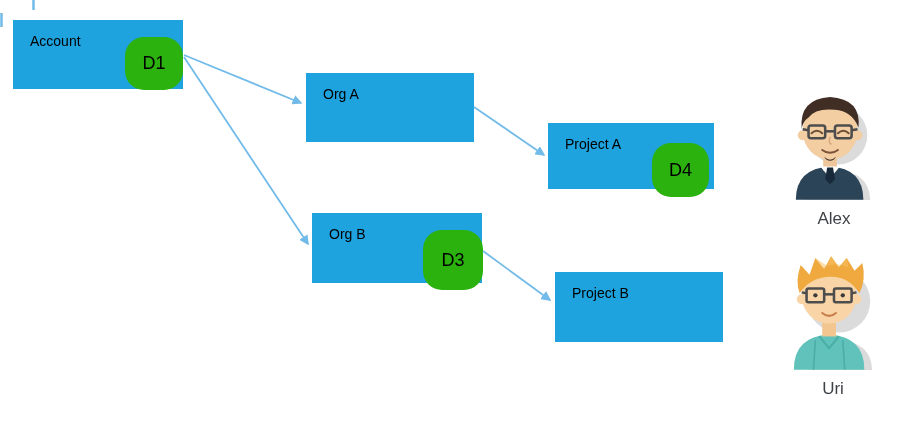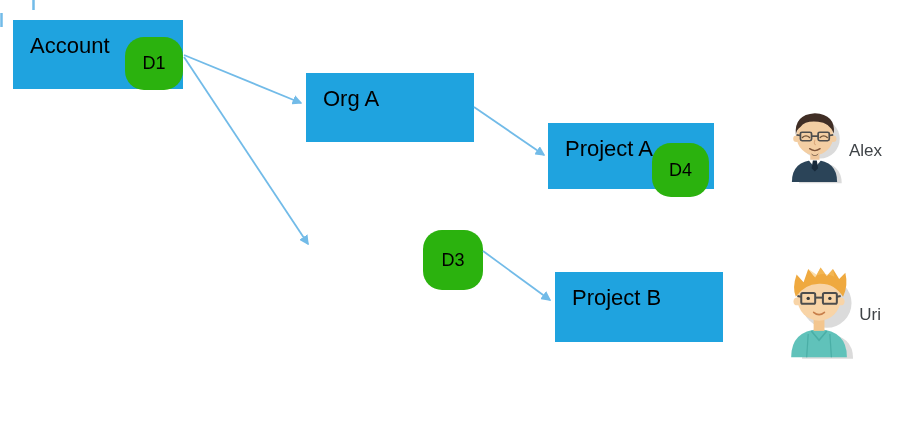--- a/index.html
+++ b/index.html
@@ -5,48 +5,51 @@
   html,body{margin:0;padding:0;background:#ffffff;}
   .canvas{
     position:relative;width:904px;height:428px;background:#ffffff;overflow:hidden;
     font-family:"Liberation Sans",sans-serif;
   }
   .edge-layer{position:absolute;left:0;top:0;pointer-events:none;z-index:3;}
   .node{
     position:absolute;background:var(--node-fill,#1FA3DF);z-index:1;
   }
   .node-label{
-    position:absolute;left:17px;top:13px;font-size:22px;color:var(--label-text,#000);
+    position:absolute;left:17px;top:13px;font-size:14px;color:var(--label-text,#000);
     white-space:nowrap;
   }
   .badge{
     position:absolute;background:var(--badge-fill,#2BB20E);z-index:2;
     display:flex;align-items:center;justify-content:center;
     font-size:18px;color:var(--label-text,#000);border-radius:19px;
   }
   .user{
-    position:absolute;margin:0;display:flex;flex-direction:row;align-items:center;z-index:1;
+    position:absolute;margin:0;display:flex;flex-direction:column;align-items:center;z-index:1;
   }
   .user figcaption{
     margin-top:9px;font-size:17px;color:var(--name-text,#3F4347);text-align:center;
   }
 </style>
 </head>
 <body>
 
 <div class="canvas">
 
   <div class="node" style="left:13px;top:20px;width:170px;height:69px">
     <span class="node-label">Account</span>
   </div>
   <div class="node" style="left:306px;top:73px;width:168px;height:69px">
     <span class="node-label">Org A</span>
   </div>
   <div class="node" style="left:548px;top:123px;width:166px;height:66px">
     <span class="node-label">Project A</span>
+  </div>
+  <div class="node" style="left:312px;top:213px;width:170px;height:70px">
+    <span class="node-label">Org B</span>
   </div>
   <div class="node" style="left:555px;top:272px;width:168px;height:70px">
     <span class="node-label">Project B</span>
   </div>
 
   <div class="badge" style="left:125px;top:37px;width:58px;height:53px">D1</div>
   <div class="badge" style="left:652px;top:143px;width:57px;height:54px">D4</div>
   <div class="badge" style="left:423px;top:230px;width:60px;height:60px">D3</div>
 
   <svg class="edge-layer" width="904" height="428" viewBox="0 0 904 428">

